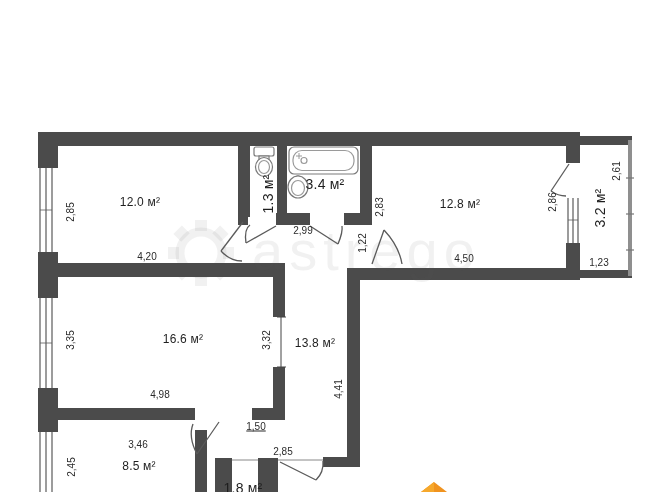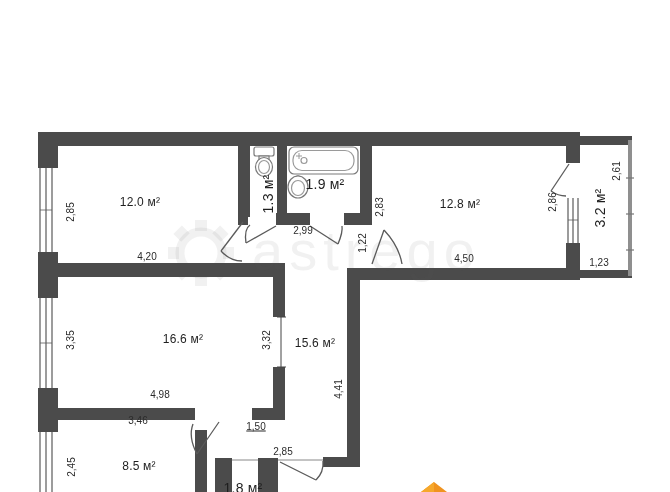--- a/index.html
+++ b/index.html
@@ -197,39 +197,39 @@
     <g>
       <polygon points="421,492 447,492 434,482" fill="#f0931f"></polygon>
       <polygon points="421,492 434,492 434,482" fill="#f6a82c"></polygon>
     </g>
   </svg>
 
   <div class="watermark-text">astrego</div>
 
   <div class="label room-label" style="left:140px;top:202px;">12.0 м²</div>
   <div class="label room-label small v" style="left:268px;top:194px;">1.3 м²</div>
-  <div class="label room-label small" style="left:325px;top:184px;">1.9 м²</div>
+  <div class="label room-label small" style="left:325px;top:184px;">3.4 м²</div>
   <div class="label room-label" style="left:460px;top:204px;">12.8 м²</div>
   <div class="label room-label small v" style="left:600px;top:208px;">3.2 м²</div>
   <div class="label room-label" style="left:167px;top:339px;margin-left:16px;">16.6 м²</div>
-  <div class="label room-label" style="left:315px;top:343px;">15.6 м²</div>
+  <div class="label room-label" style="left:315px;top:343px;">13.8 м²</div>
   <div class="label room-label" style="left:139px;top:466px;">8.5 м²</div>
   <div class="label room-label small" style="left:243px;top:488px;">1.8 м²</div>
 
   <div class="label dim-label v" style="left:70px;top:212px;">2,85</div>
   <div class="label dim-label" style="left:147px;top:256px;">4,20</div>
   <div class="label dim-label" style="left:303px;top:230px;">2,99</div>
   <div class="label dim-label v" style="left:379px;top:207px;">2,83</div>
   <div class="label dim-label" style="left:464px;top:258px;">4,50</div>
   <div class="label dim-label v" style="left:362px;top:243px;">1,22</div>
   <div class="label dim-label v" style="left:552px;top:202px;">2,86</div>
   <div class="label dim-label v" style="left:616px;top:171px;">2,61</div>
   <div class="label dim-label" style="left:599px;top:262px;">1,23</div>
   <div class="label dim-label v" style="left:70px;top:340px;">3,35</div>
   <div class="label dim-label v" style="left:266px;top:340px;">3,32</div>
   <div class="label dim-label" style="left:160px;top:394px;">4,98</div>
   <div class="label dim-label v" style="left:338px;top:389px;">4,41</div>
-  <div class="label dim-label" style="left:138px;top:420px;">3,46</div>
+  <div class="label dim-label" style="left:138px;top:444px;">3,46</div>
   <div class="label dim-label" style="left:256px;top:426px;text-decoration:underline;">1,50</div>
   <div class="label dim-label v" style="left:71px;top:467px;">2,45</div>
   <div class="label dim-label" style="left:283px;top:451px;">2,85</div>
 
 </div>
 
 </body></html>

